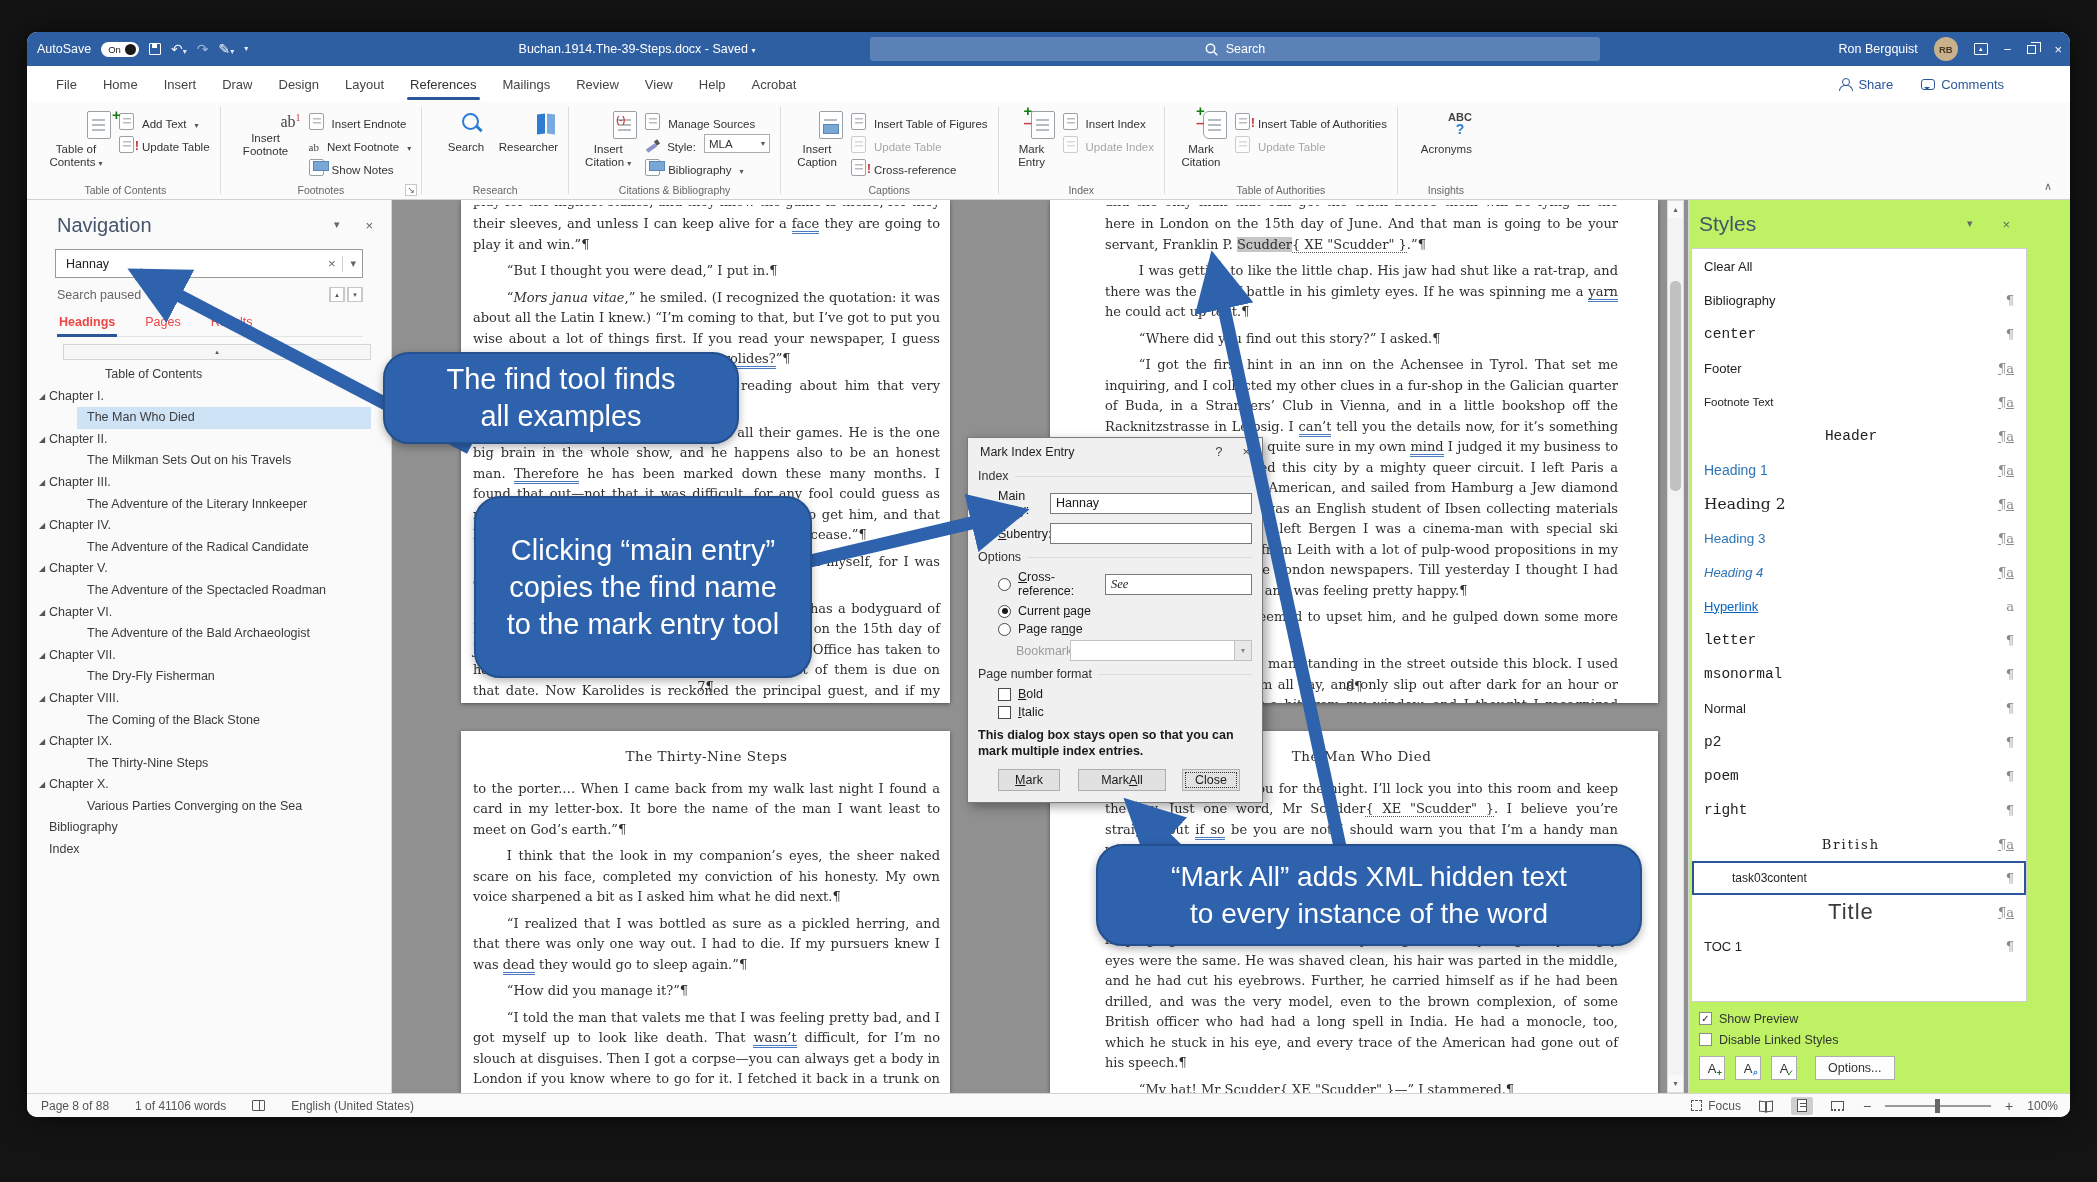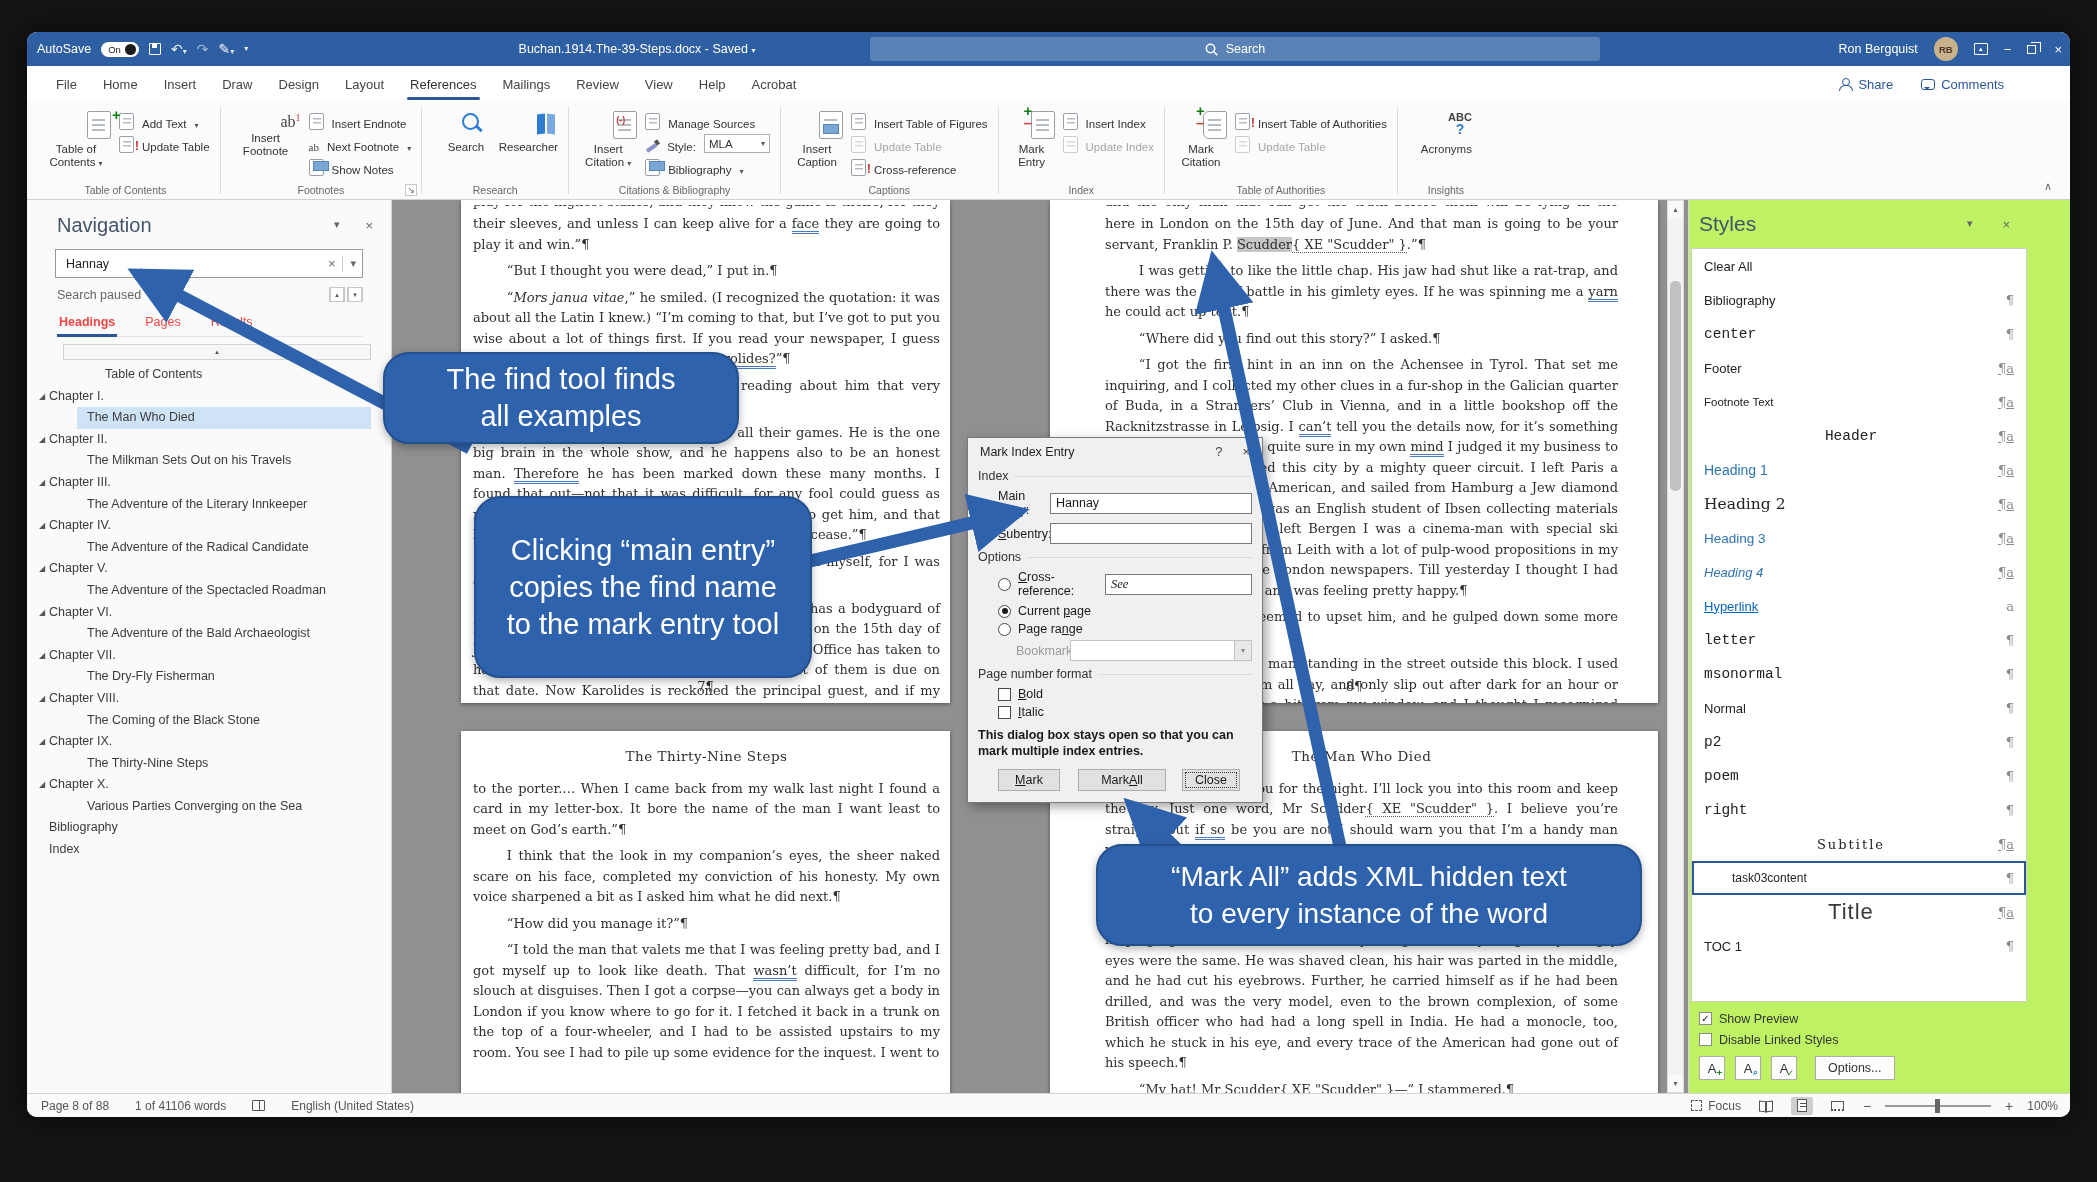--- a/index.html
+++ b/index.html
@@ -593,20 +593,21 @@
               <div class="para ind">The recollection seemed to upset him, and he gulped down some more whisky.¶</div>
               <div class="para ind">“Yesterday I saw a man standing in the street outside this block. I used to stay close in my room all day, and only slip out after dark for an hour or two. I watched him for a bit from my window, and I thought I recognized him.… He came in and spoke</div>
             </div>
             <div class="pageno">8¶</div>
           </div>
         <div class="page bl">
             <div class="pbody">
               <div class="pagehead">The Thirty-Nine Steps</div>
               <div class="para cont">to the porter.… When I came back from my walk last night I found a card in my letter-box. It bore the name of the man I want least to meet on God’s earth.”¶</div>
               <div class="para ind">I think that the look in my companion’s eyes, the sheer naked scare on his face, completed my conviction of his honesty. My own voice sharpened a bit as I asked him what he did next.¶</div>
+              <div class="para ind">“I realized that I was bottled as sure as a pickled herring, and that there was only one way out. I had to die. If my pursuers knew I was <span class="gu">dead</span> they would go to sleep again.”¶</div>
               <div class="para ind">“How did you manage it?”¶</div>
               <div class="para ind">“I told the man that valets me that I was feeling pretty bad, and I got myself up to look like death. That <span class="gu">wasn’t</span> difficult, for I’m no slouch at disguises. Then I got a corpse—you can always get a body in London if you know where to go for it. I fetched it back in a trunk on the top of a four-wheeler, and I had to be assisted upstairs to my room. You see I had to pile up some evidence for the inquest. I went to</div>
             </div>
           </div>
         <div class="page br">
             <div class="pbody">
               <div class="pagehead">The Man Who Died</div>
               <div class="para cont">two. “Right. I’ll trust you for the night. I’ll lock you into this room and keep the key. Just one word, Mr Scudder<span class="xe">{ XE "Scudder" }</span>. I believe you’re straight, but <span class="gu">if so</span> be you are not I should warn you that I’m a handy man with a gun.”¶</div>
               <div class="para frag">your r</div>
               <div class="para frag">razor.”¶</div>
@@ -765,21 +766,21 @@
             </div>
             <div class="st-row">
               <span class="st-label s-serif">poem</span>
               <span class="st-mark">¶</span>
             </div>
             <div class="st-row">
               <span class="st-label s-serif">right</span>
               <span class="st-mark">¶</span>
             </div>
             <div class="st-row">
-              <span class="st-label s-sub s-center">Subtitle</span>
+              <span class="st-label s-sub s-center">British</span>
               <span class="st-mark lk">¶a</span>
             </div>
             <div class="st-row selrow">
               <span class="st-label s-task">task03content</span>
               <span class="st-mark">¶</span>
             </div>
             <div class="st-row">
               <span class="st-label s-title s-center">Title</span>
               <span class="st-mark lk">¶a</span>
             </div>

